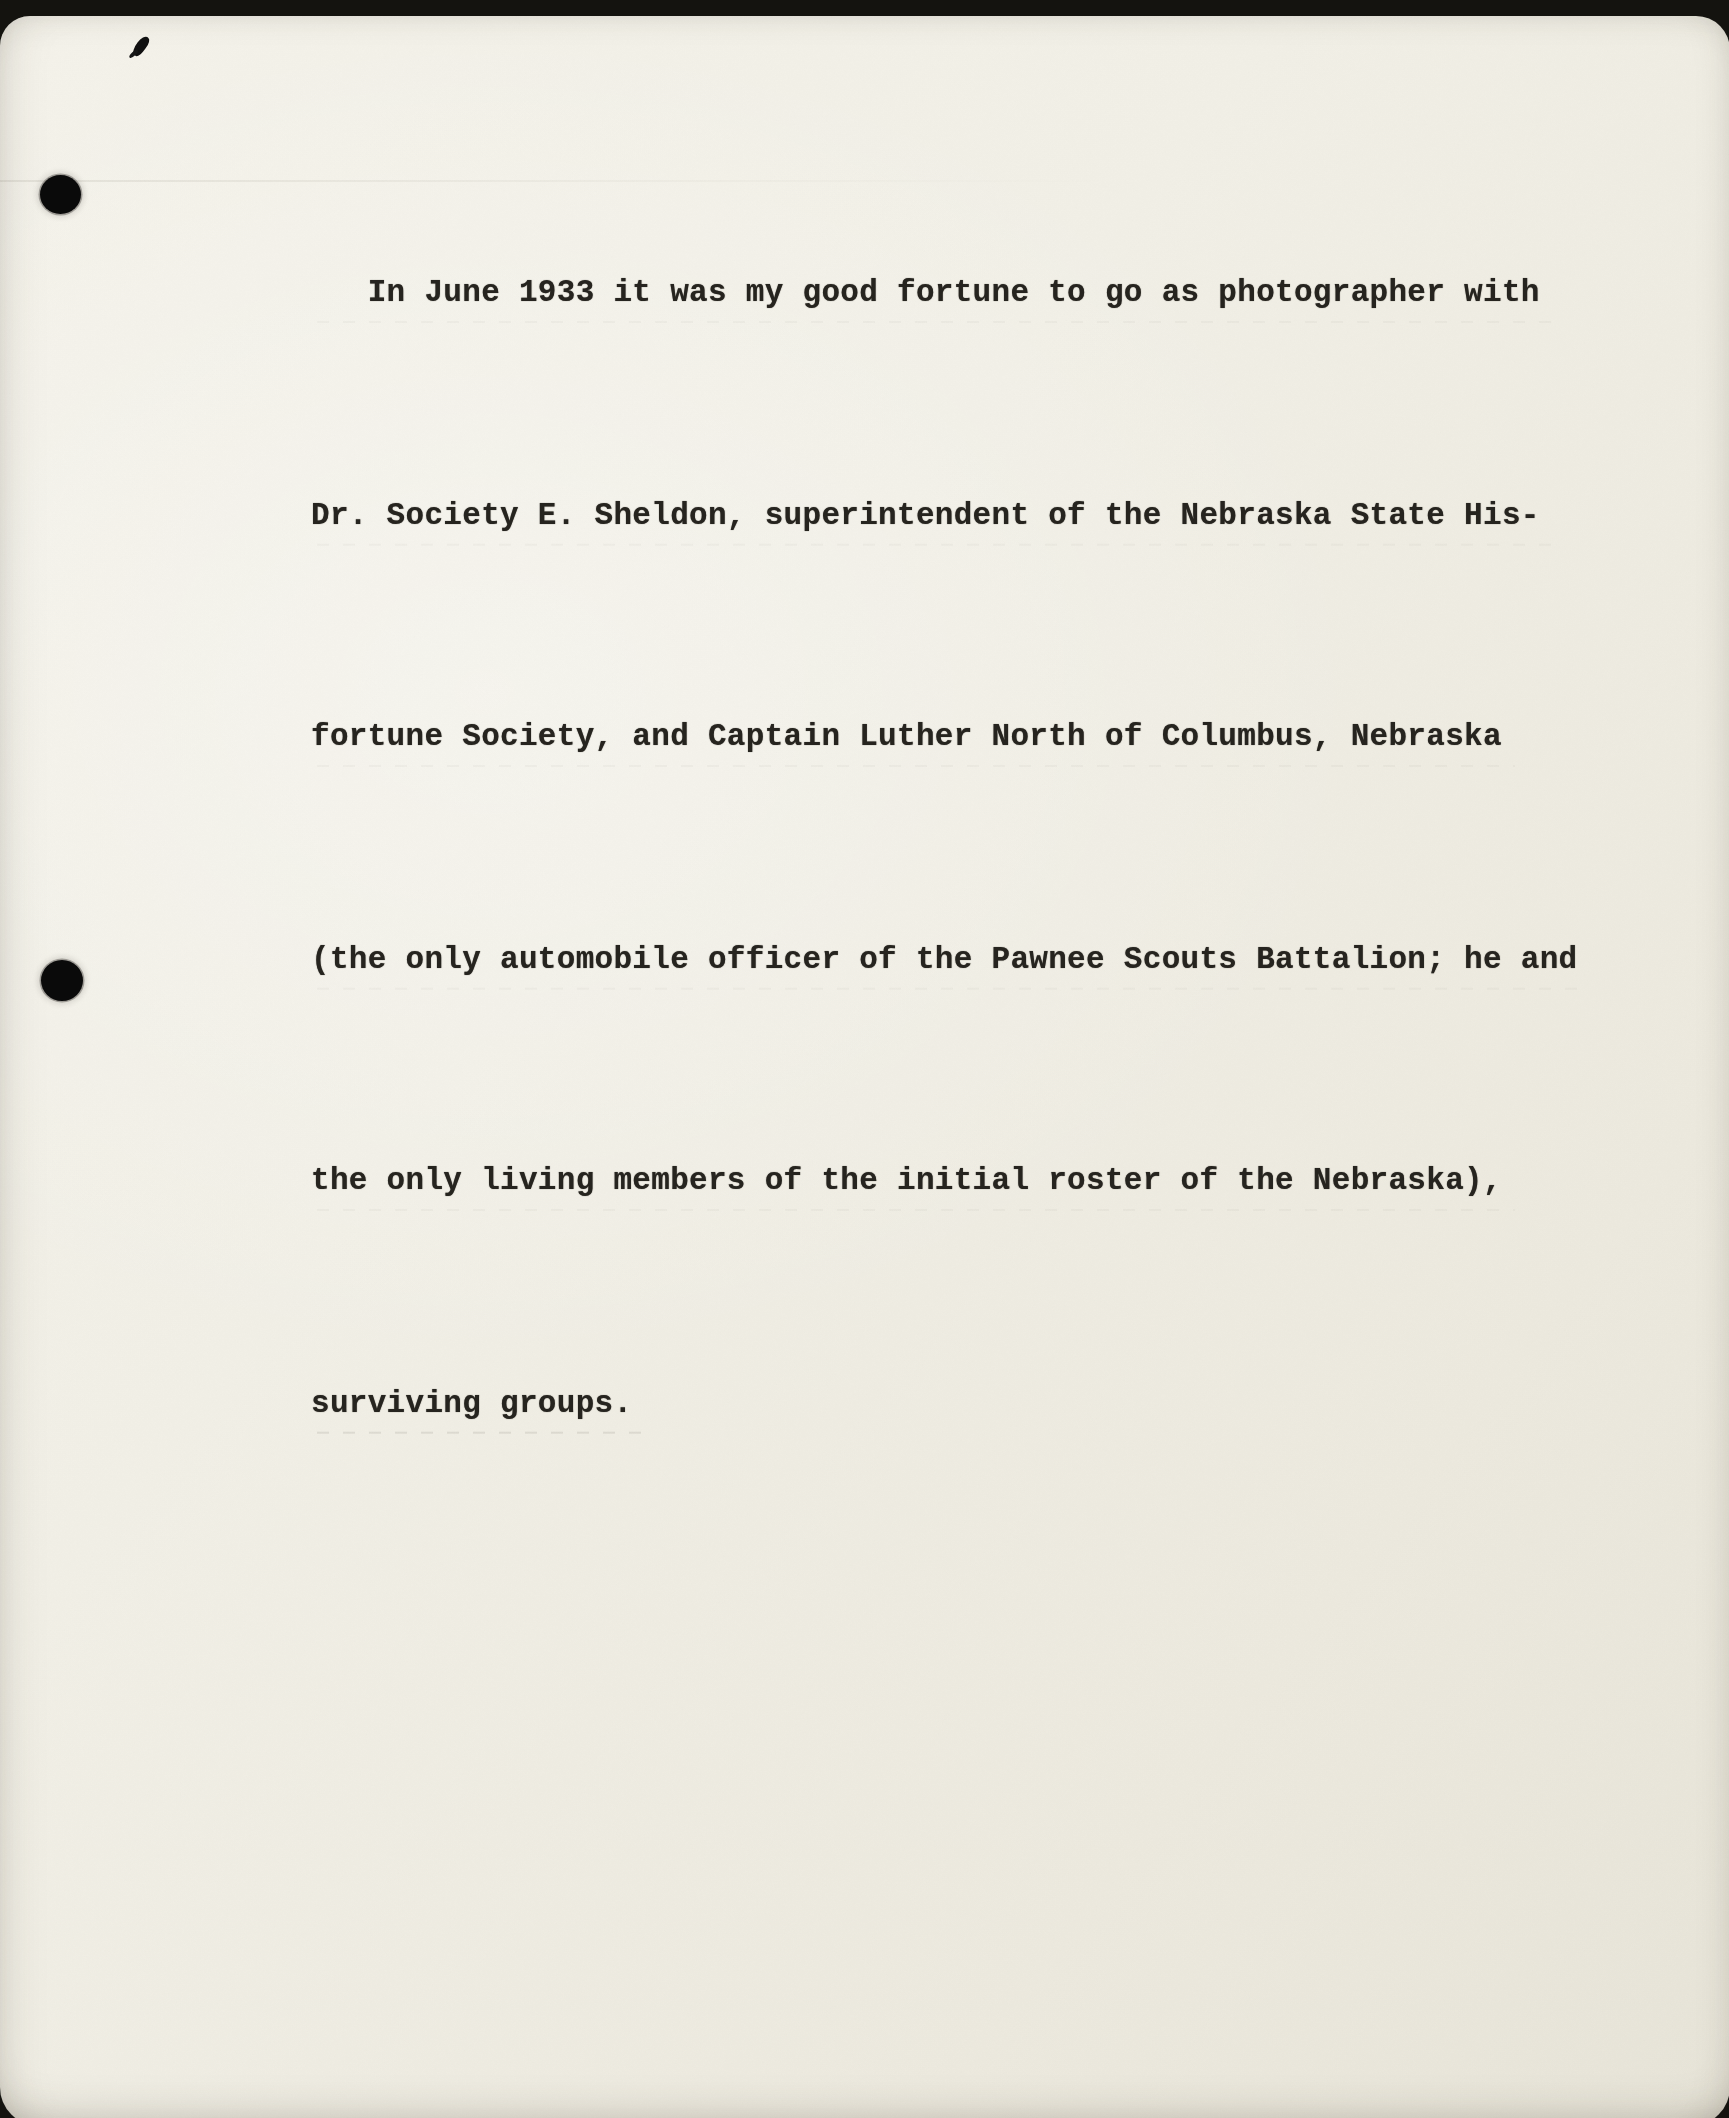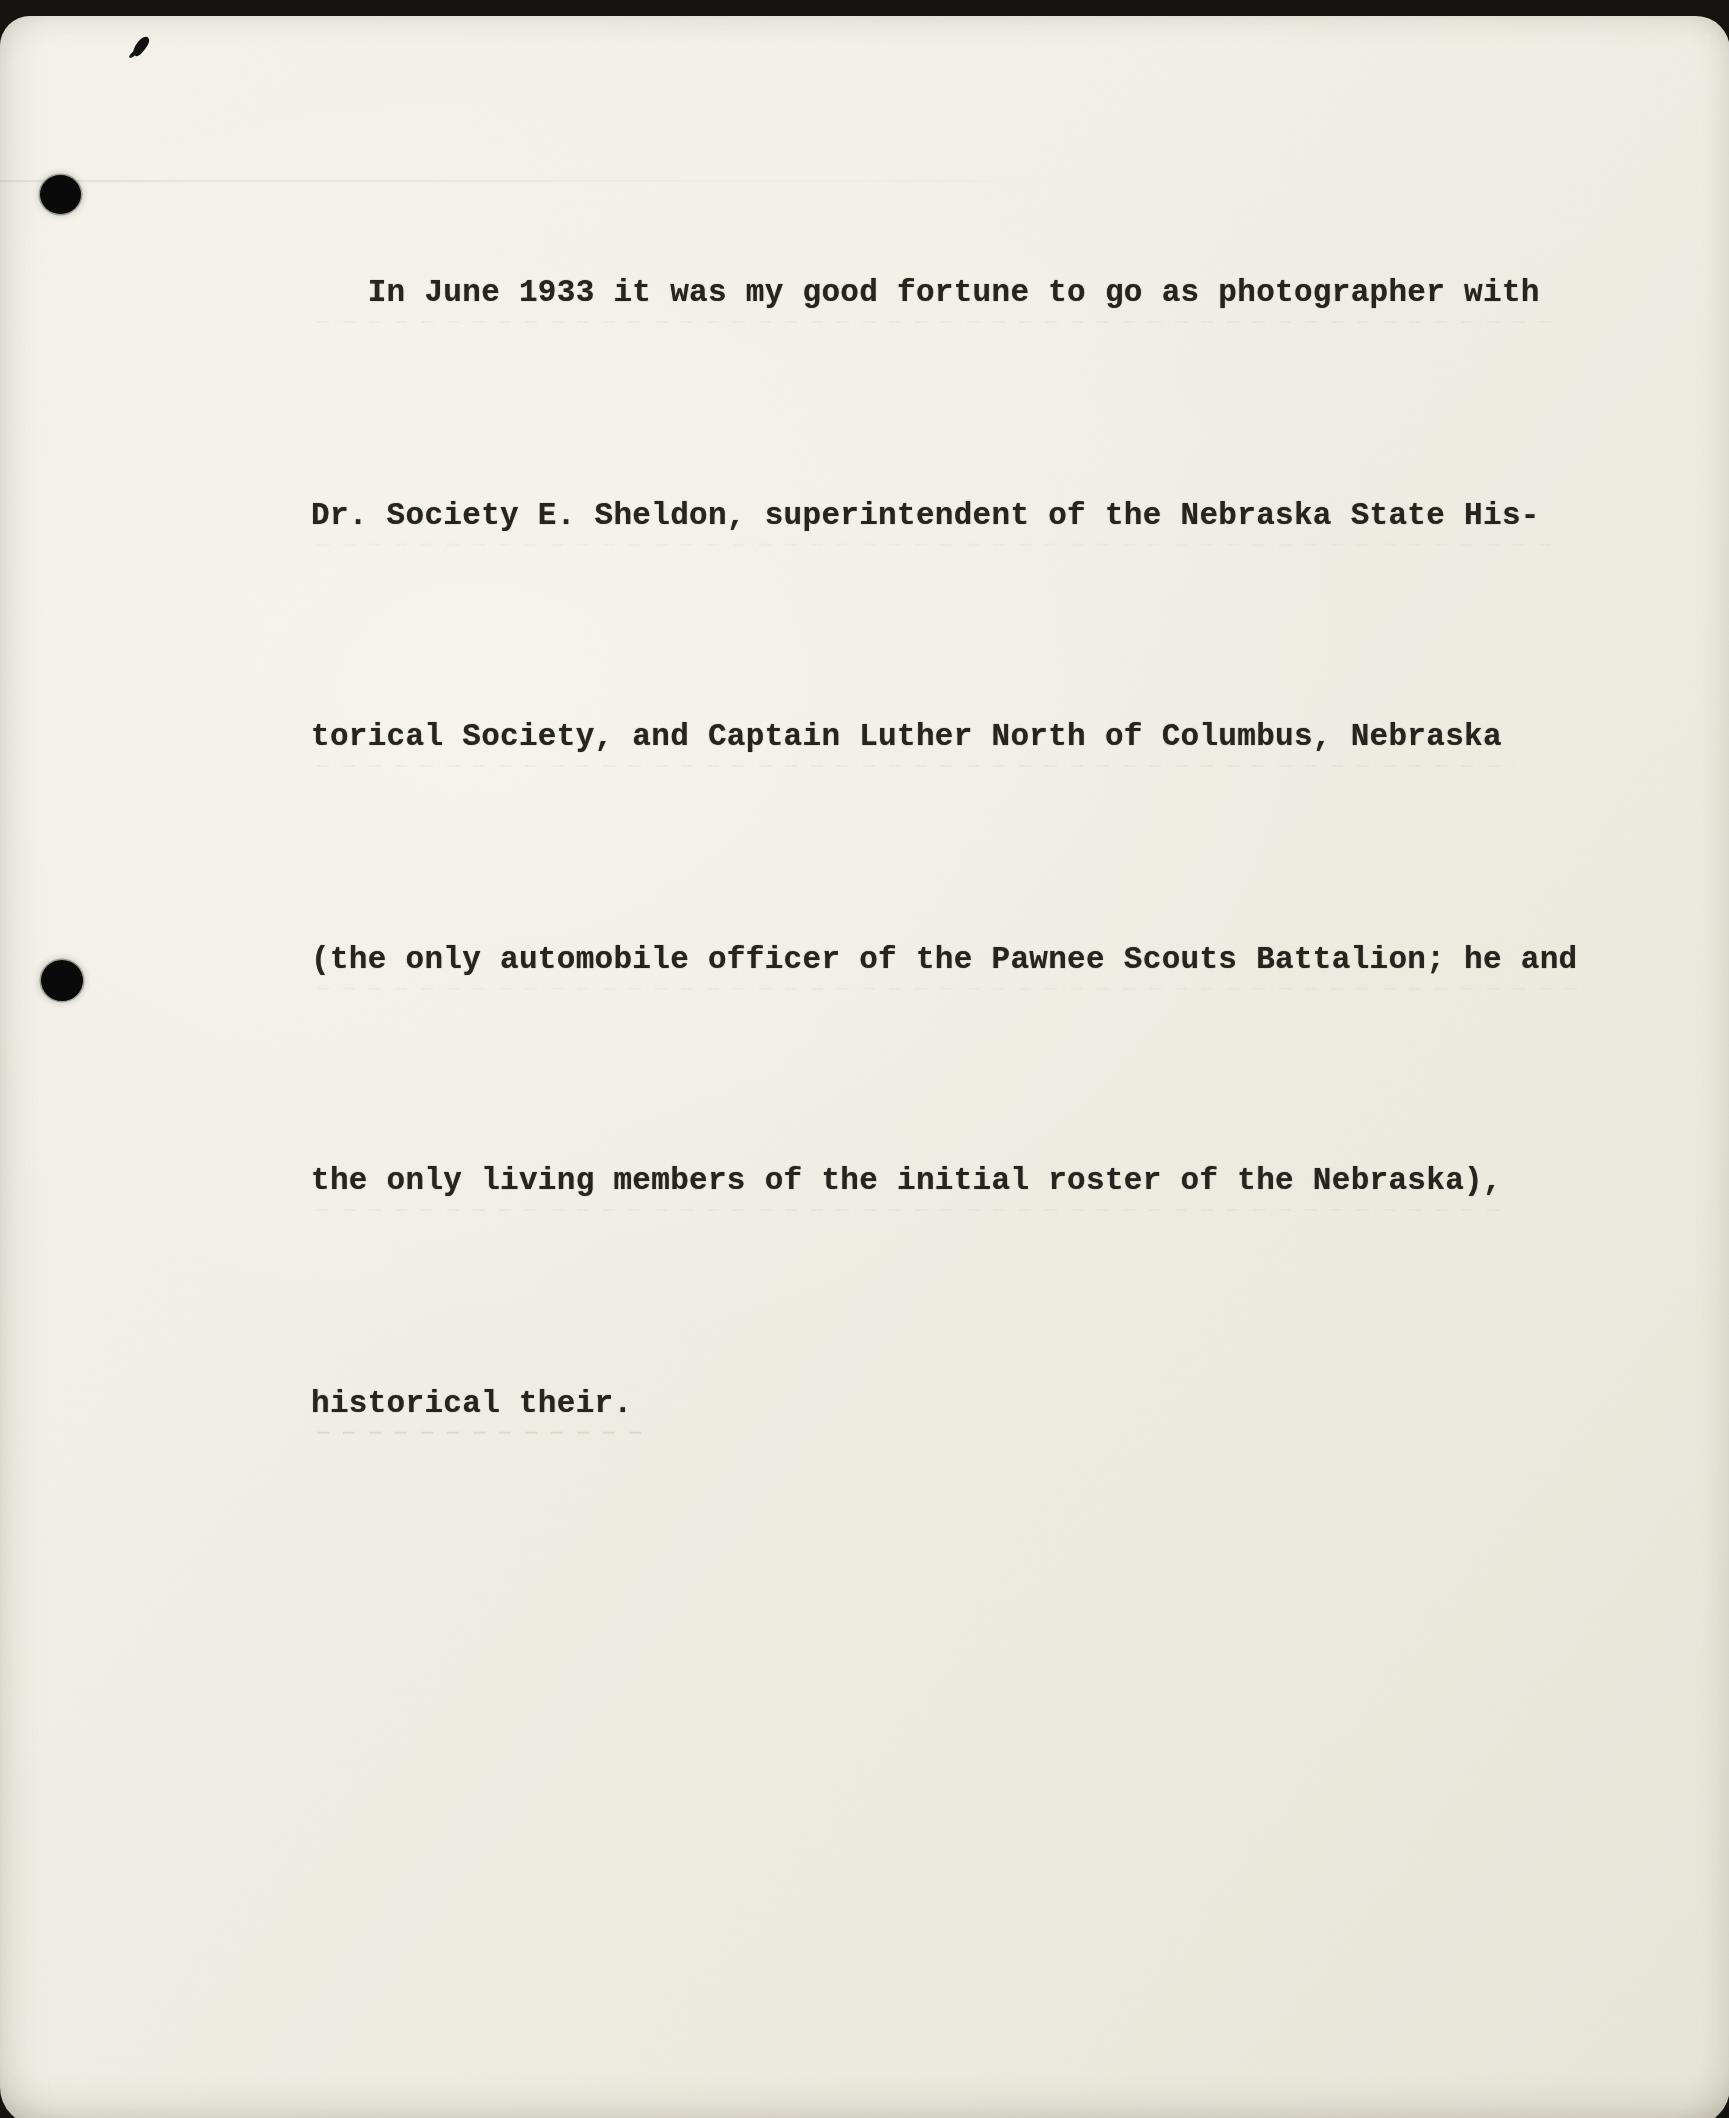--- a/index.html
+++ b/index.html
@@ -62,24 +62,24 @@
 
 <div class="page">
   <div class="crease"></div>
   <span class="ink-mark"></span>
   <div class="hole hole-top"></div>
   <div class="hole hole-bottom"></div>
 
   <div class="text-block">
     <div class="line">   In June 1933 it was my good fortune to go as photographer with</div>
     <div class="line">Dr. Society E. Sheldon, superintendent of the Nebraska State His-</div>
-    <div class="line">torical Society, and Captain Luther North of Columbus, Nebraska</div>
+    <div class="line">fortune Society, and Captain Luther North of Columbus, Nebraska</div>
     <div class="line">(the only automobile officer of the Pawnee Scouts Battalion; he and</div>
     <div class="line">the only living members of the initial roster of the Nebraska),</div>
-    <div class="line">historical their.</div>
+    <div class="line">surviving groups.</div>
     
     
     
     
     
     
     
     
     
     

